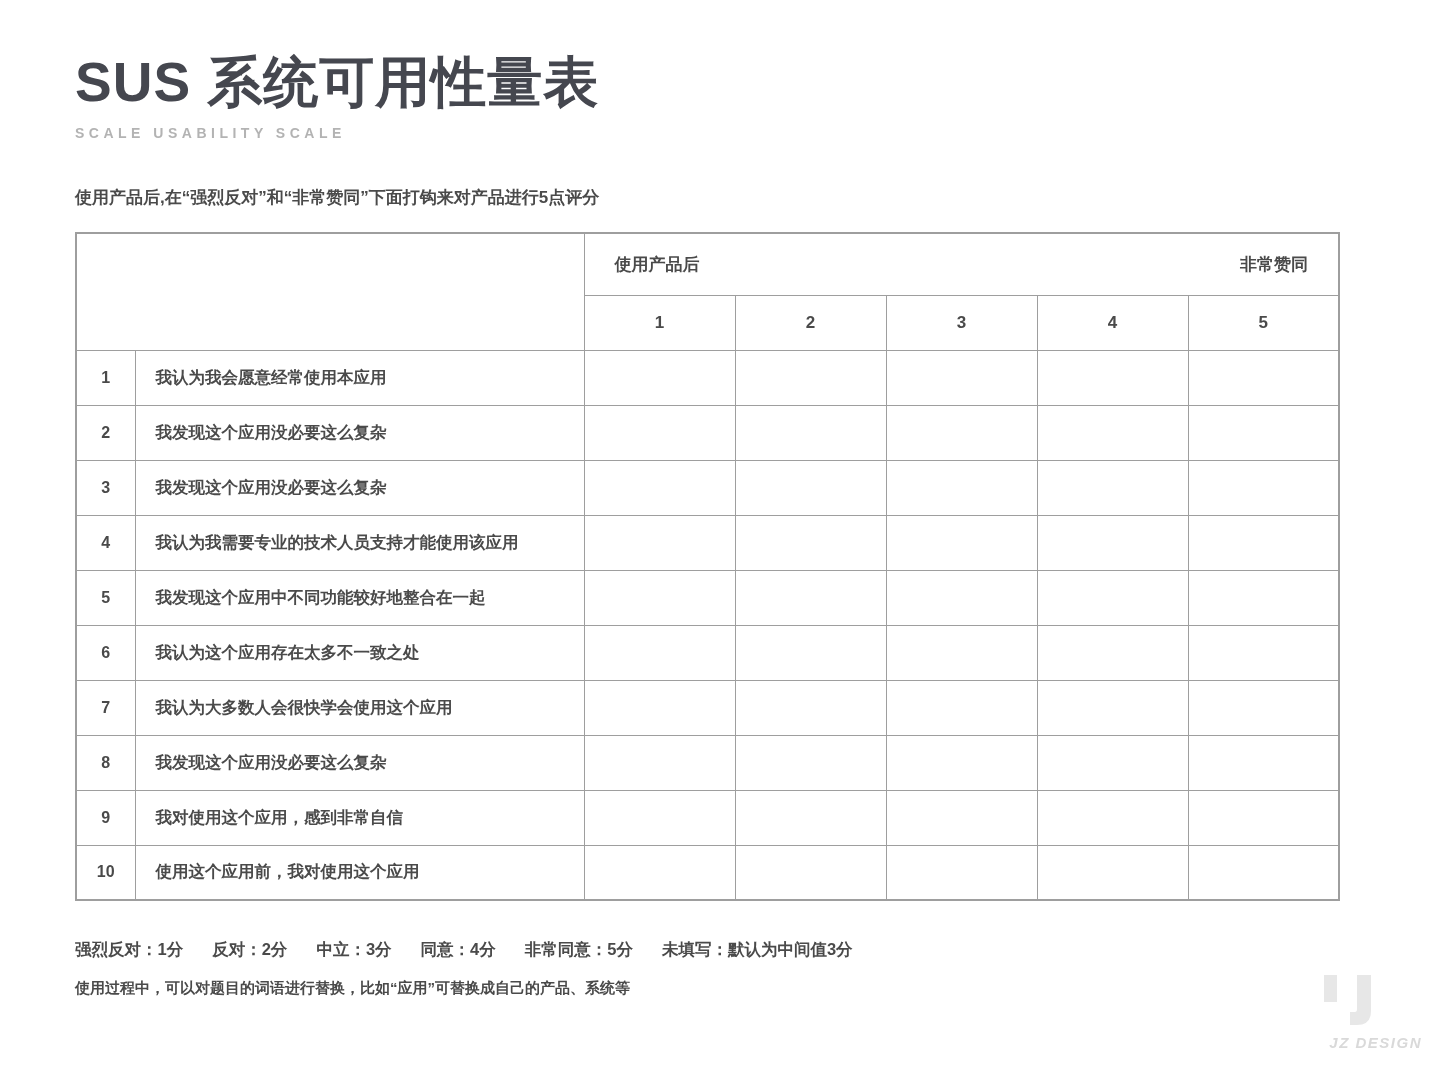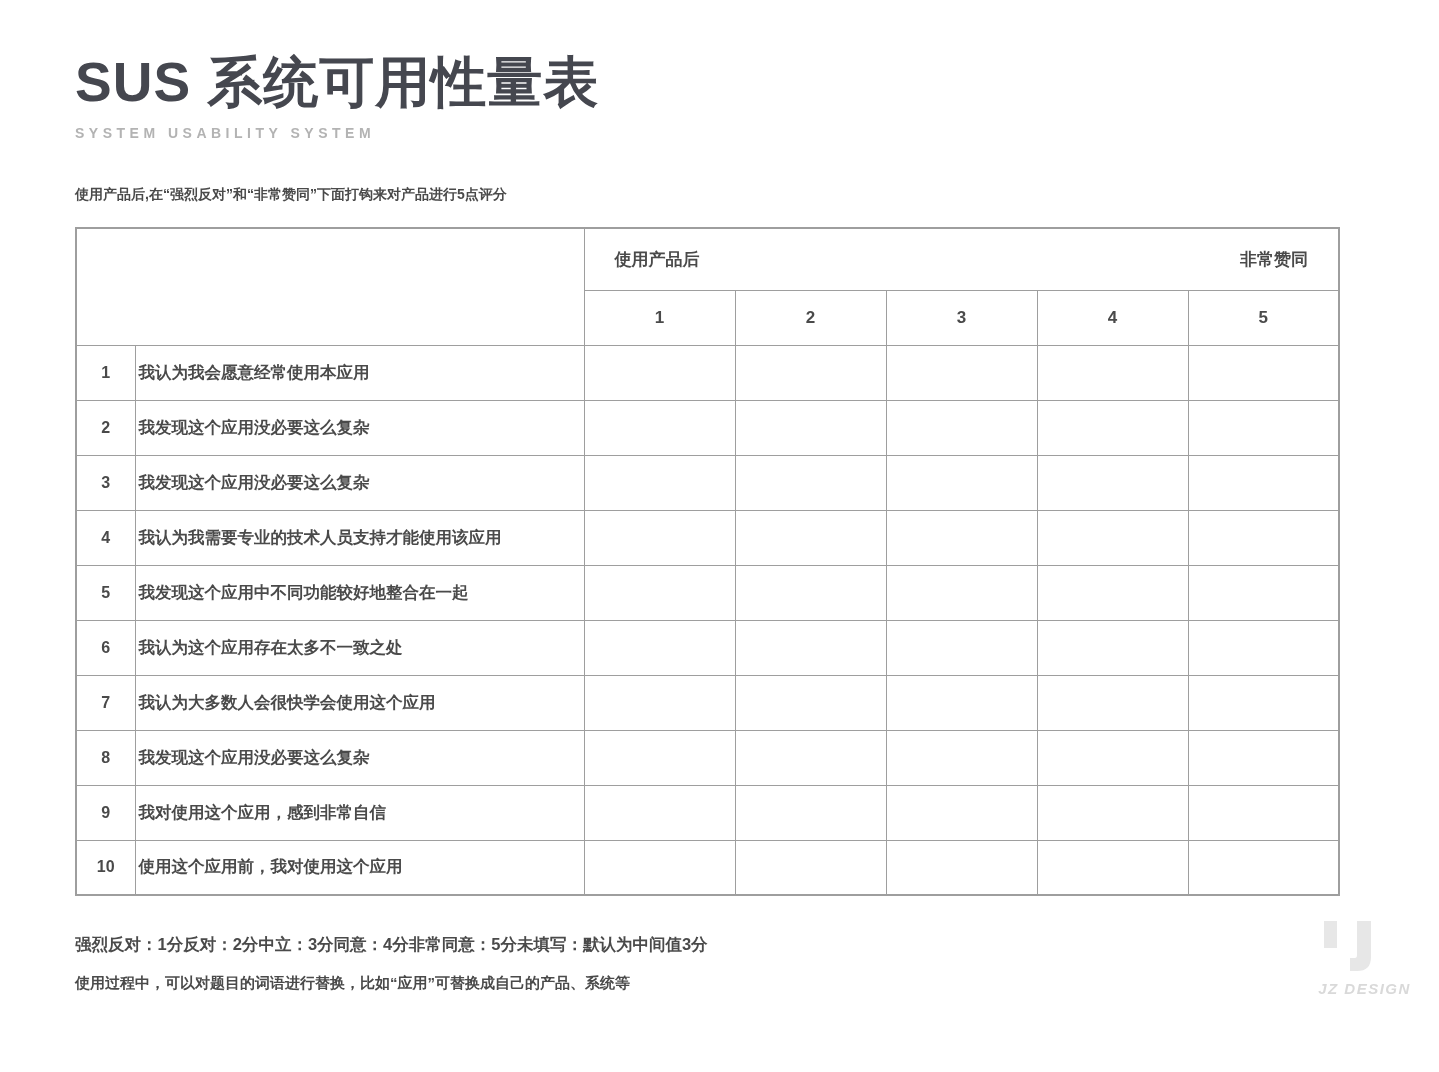--- a/index.html
+++ b/index.html
@@ -22,21 +22,21 @@
   }
   .page-subtitle {
     margin-top: 11px;
     font-size: 14px;
     font-weight: 700;
     letter-spacing: 4.5px;
     color: #b3b3b3;
   }
   .instruction {
     margin-top: 45px;
-    font-size: 14px;
+    font-size: 17px;
     font-weight: 600;
     color: #4a4a4a;
   }
 
   table.sus-table {
     margin-top: 23px;
     width: 1265px;
     border-collapse: collapse;
     table-layout: fixed;
     border: 2px solid #9e9e9e;
@@ -72,68 +72,69 @@
   tbody tr { height: 55px; }
   td.q-no {
     text-align: center;
     vertical-align: middle;
     font-size: 16px;
     font-weight: 700;
     color: #4a4a4a;
   }
   td.q-text {
     vertical-align: middle;
-    padding-left: 3px;
+    padding-left: 20px;
     font-size: 16.5px;
     font-weight: 600;
     color: #4a4a4a;
   }
   td.rate-cell { cursor: pointer; }
 
   .footer { margin-top: 38px; width: 1265px; }
   .scoring-legend {
     display: flex;
     flex-wrap: nowrap;
+    gap: 29px;
     font-size: 16.5px;
     font-weight: 600;
     color: #4a4a4a;
   }
   .usage-note {
     margin-top: 18px;
     font-size: 15px;
     font-weight: 600;
     color: #4a4a4a;
   }
 
   .logo {
     position: absolute;
     left: 1307px;
-    top: 919px;
+    top: 973px;
     width: 115px;
-    text-align: center;
+    text-align: right;
   }
   .logo-mark { display: block; margin-left: 17px; }
   .logo-text {
     display: block;
     margin-top: 9px;
     font-size: 15px;
     font-weight: 700;
     font-style: italic;
     letter-spacing: 1.5px;
     color: #d9d9d9;
     white-space: nowrap;
   }
 </style>
 </head>
 <body>
 
 <div class="content">
 
   <h1 class="page-title">SUS 系统可用性量表</h1>
-  <div class="page-subtitle">SYSTEM USABILITY SYSTEM</div>
+  <div class="page-subtitle">SCALE USABILITY SCALE</div>
 
   <p class="instruction">使用产品后,在“强烈反对”和“非常赞同”下面打钩来对产品进行5点评分</p>
 
   <table class="sus-table">
     <colgroup>
       <col class="c-no">
         <col class="c-q">
       <col class="c-rate">
         <col class="c-rate">
         <col class="c-rate">

